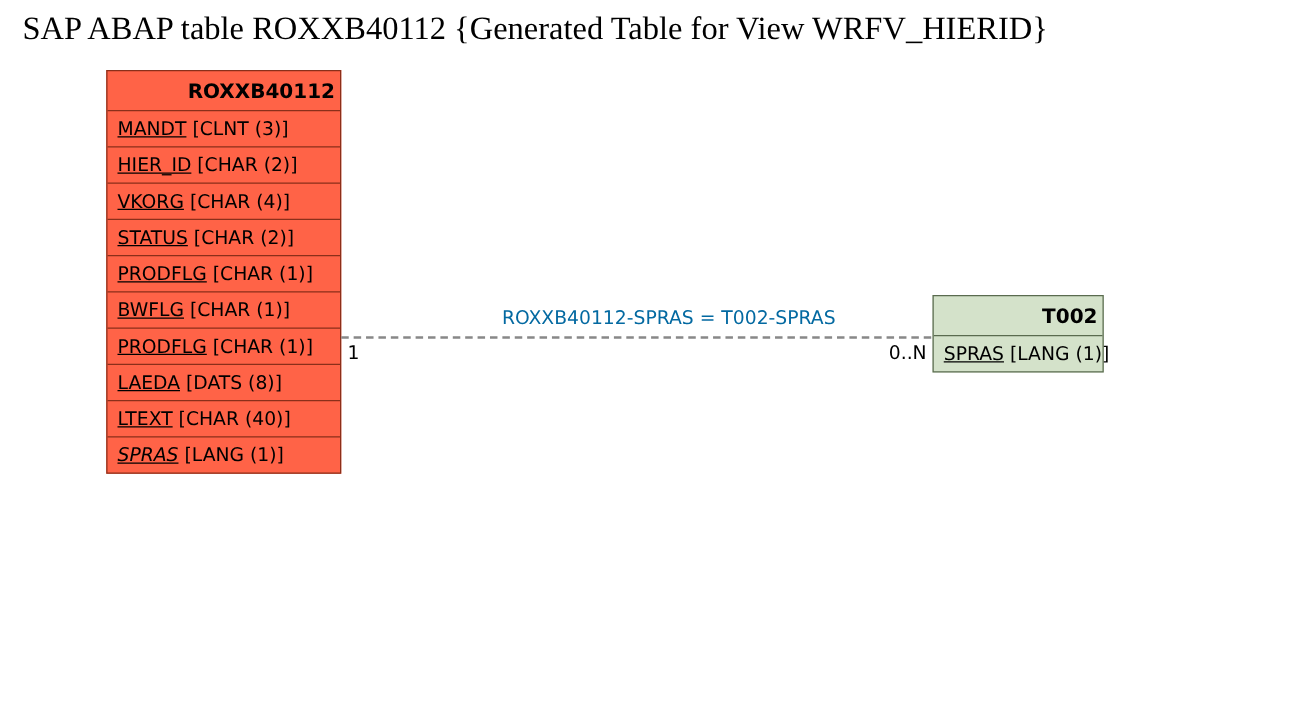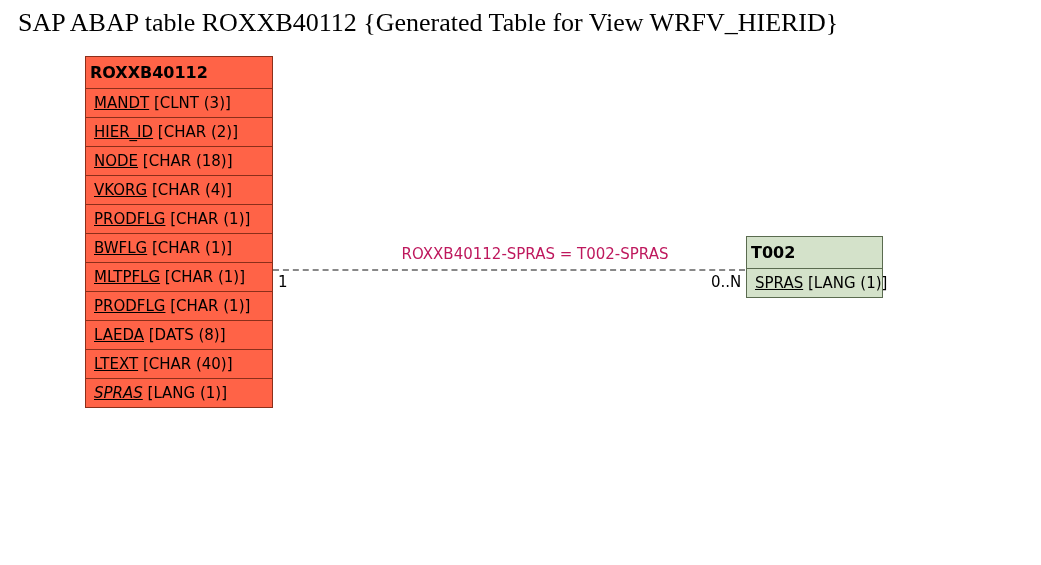--- a/index.html
+++ b/index.html
@@ -31,21 +31,21 @@
     border: 1.5px solid #8b2f1a;
     background: #ff6347;
     font-size: 15px;
     font-family: 'DejaVu Sans', Verdana, sans-serif;
   }
   .entity.green {
     border-color: #5a6b4f;
     background: #d4e2ca;
   }
   .entity-header {
-    text-align: left;
+    text-align: right;
     font-weight: bold;
     padding: 6px 4px;
     border-bottom: 1.5px solid #8b2f1a;
     font-size: 16px;
   }
   .entity.green .entity-header {
     border-bottom-color: #5a6b4f;
   }
   .entity-row {
     padding: 5px 8px;
@@ -69,21 +69,21 @@
     border-top: 2.5px dashed #888;
     top: 219px;
     left: 273px;
     width: 472px;
     height: 0;
   }
   .relation-label {
     position: absolute;
     font-family: 'DejaVu Sans', Verdana, sans-serif;
     font-size: 15px;
-    color: #be185d;
+    color: #0369a1;
     top: 195px;
     left: 350px;
     width: 370px;
     text-align: center;
   }
   .card-left {
     position: absolute;
     font-family: 'DejaVu Sans', Verdana, sans-serif;
     font-size: 15px;
     top: 223px;
@@ -112,25 +112,24 @@
 
 <div class="title">SAP ABAP table ROXXB40112 {Generated Table for View WRFV_HIERID}</div>
 
 <div class="diagram">
 
   <div id="entity-left" class="entity">
     <div class="entity-header">ROXXB40112</div>
     <div id="left-rows">
         <div class="entity-row"><span class="field-name">MANDT</span><span> [CLNT (3)]</span></div>
         <div class="entity-row"><span class="field-name">HIER_ID</span><span> [CHAR (2)]</span></div>
-        <div class="entity-row"><span class="field-name">NODE</span><span> [CHAR (18)]</span></div>
         <div class="entity-row"><span class="field-name">VKORG</span><span> [CHAR (4)]</span></div>
+        <div class="entity-row"><span class="field-name">STATUS</span><span> [CHAR (2)]</span></div>
         <div class="entity-row"><span class="field-name">PRODFLG</span><span> [CHAR (1)]</span></div>
         <div class="entity-row"><span class="field-name">BWFLG</span><span> [CHAR (1)]</span></div>
-        <div class="entity-row"><span class="field-name">MLTPFLG</span><span> [CHAR (1)]</span></div>
         <div class="entity-row"><span class="field-name">PRODFLG</span><span> [CHAR (1)]</span></div>
         <div class="entity-row"><span class="field-name">LAEDA</span><span> [DATS (8)]</span></div>
         <div class="entity-row"><span class="field-name">LTEXT</span><span> [CHAR (40)]</span></div>
         <div class="entity-row"><span class="field-name italic">SPRAS</span><span> [LANG (1)]</span></div>
       </div>
   </div>
 
   <div class="relation-line"></div>
   <div class="relation-label">ROXXB40112-SPRAS = T002-SPRAS</div>
   <div class="card-left">1</div>

